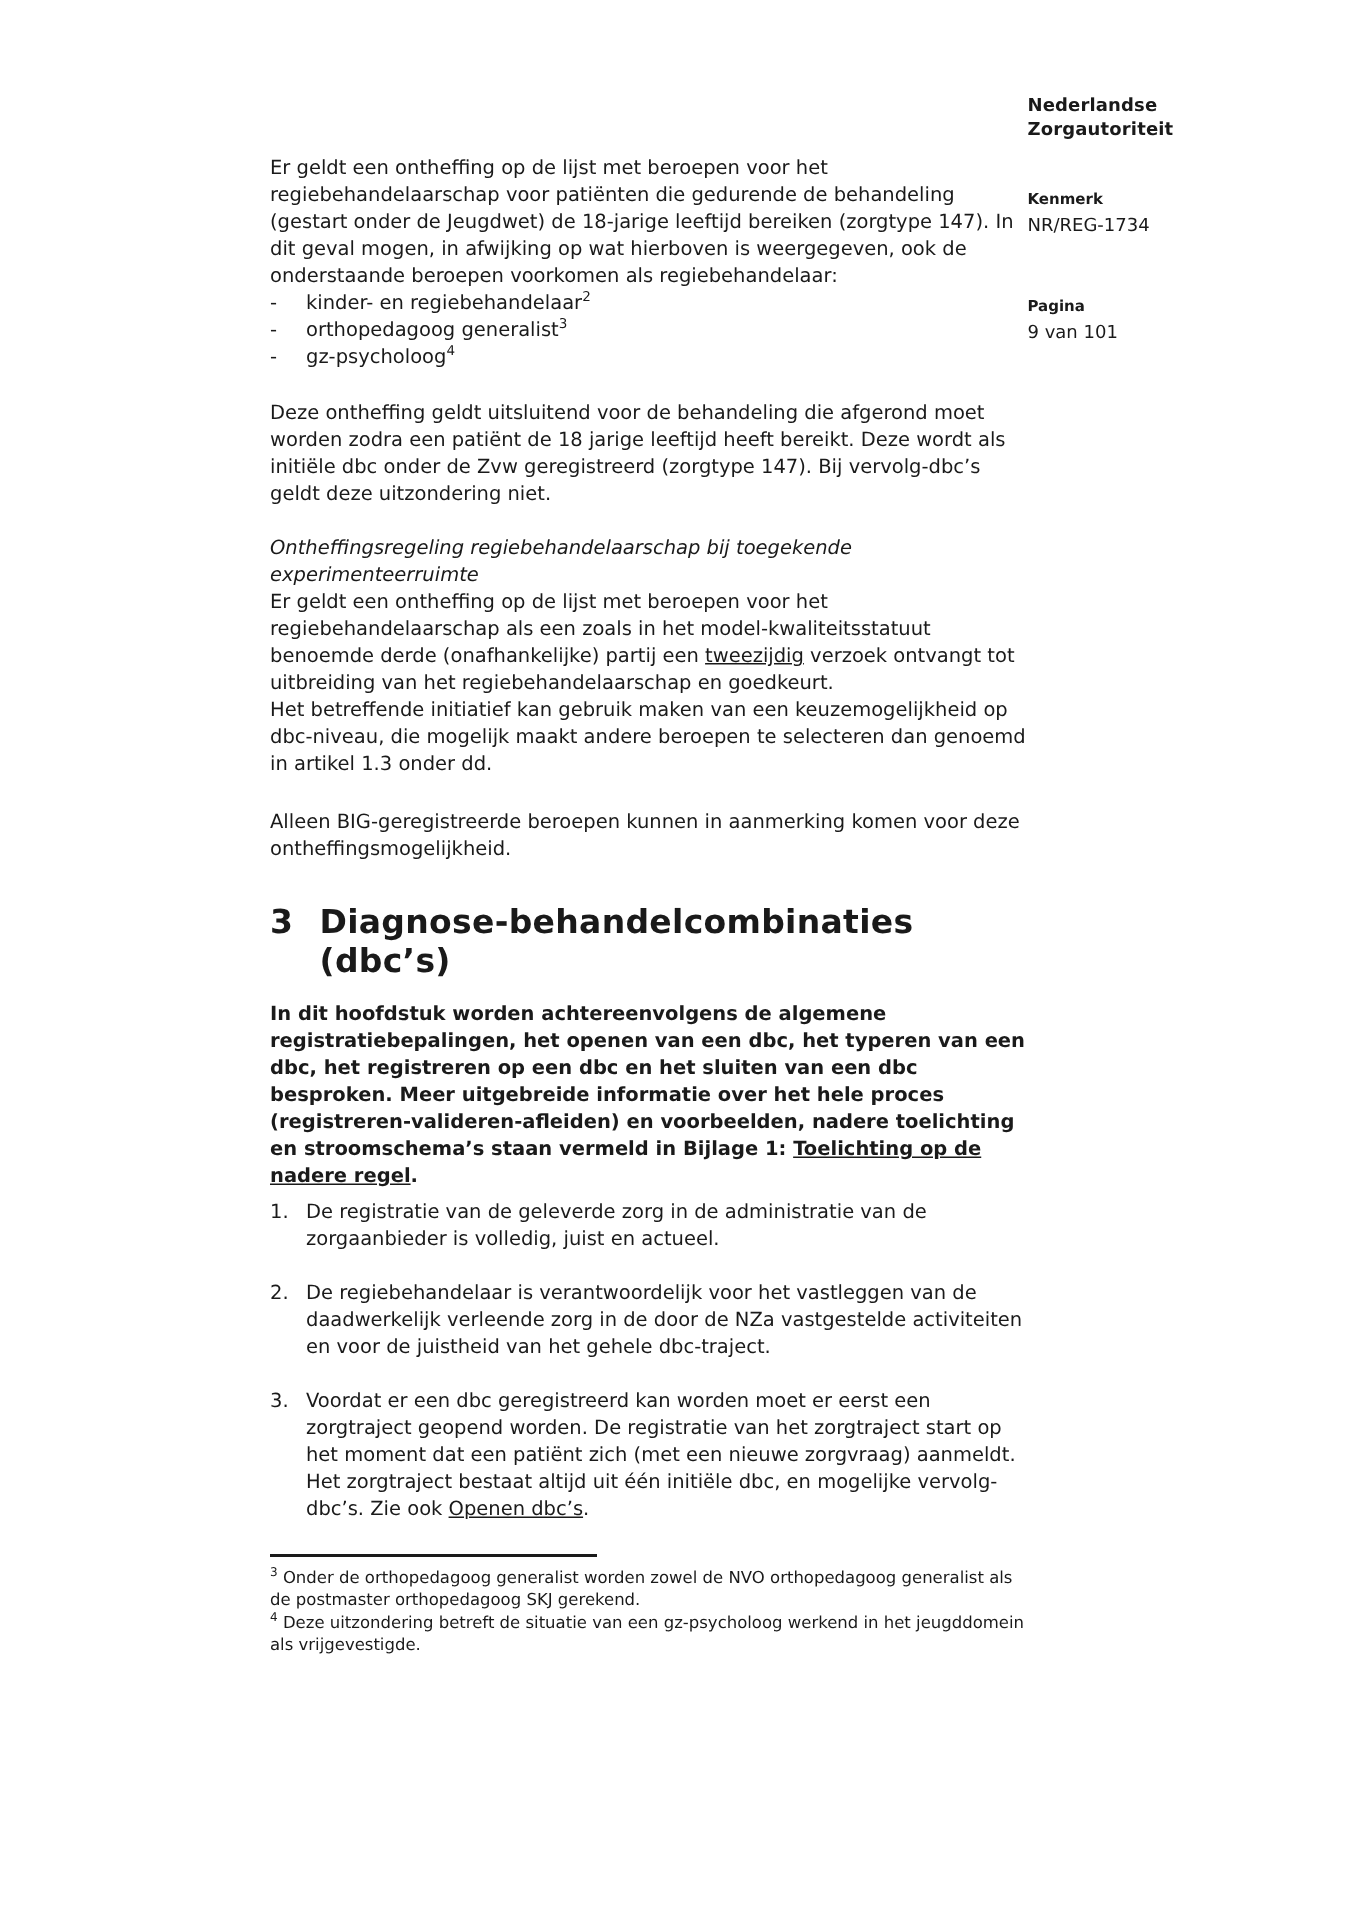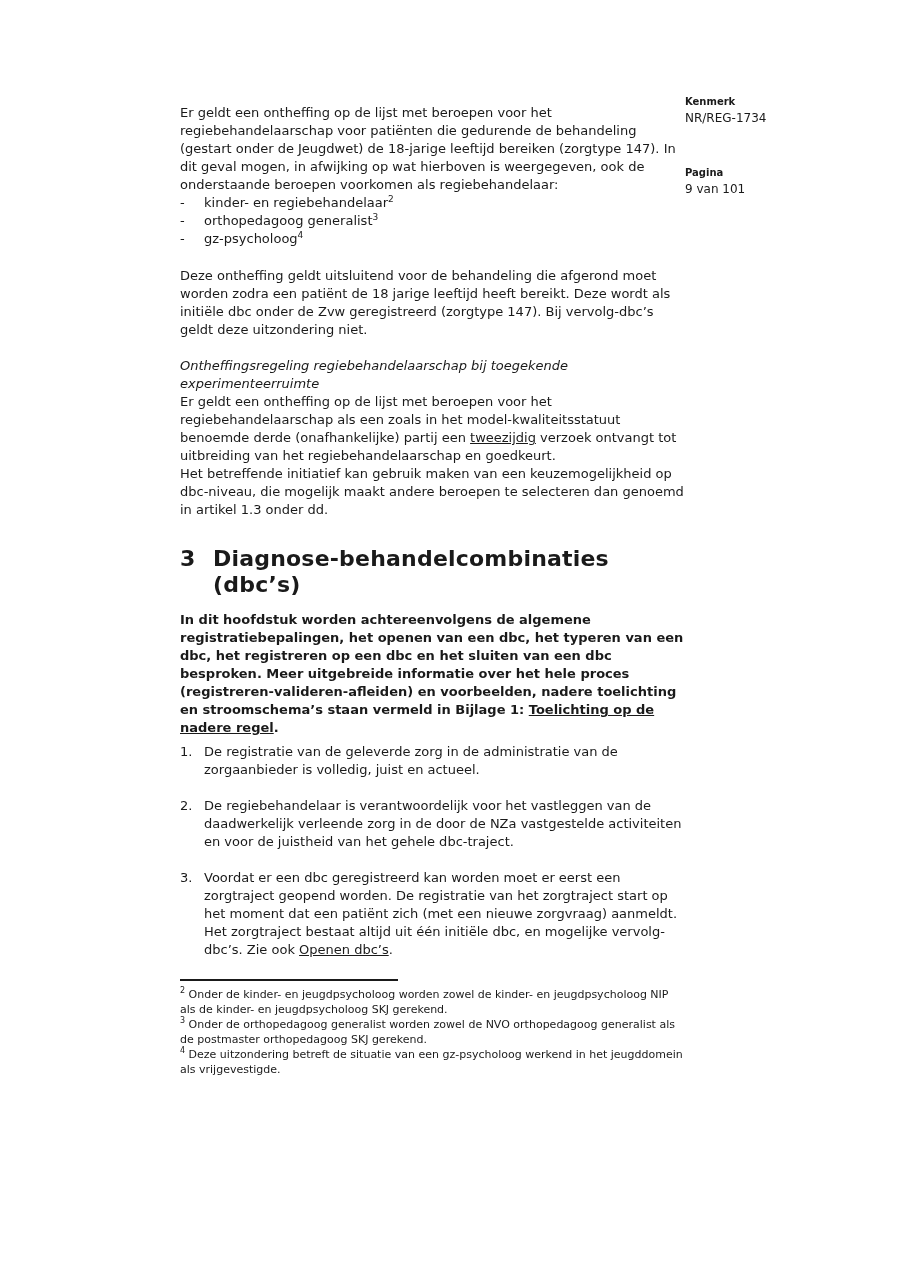--- a/index.html
+++ b/index.html
@@ -79,20 +79,21 @@
   }
   .footnotes { margin-top: 6px; font-size: 11px; line-height: 15px; }
   .footnotes sup { font-size: 8px; }
 </style>
 </head>
 <body>
 
 <div class="page">
 
   <div class="sidebar">
+    <div class="org-name">Nederlandse Zorgautoriteit</div>
     <div class="meta-label">Kenmerk</div>
     <div class="meta-value">NR/REG-1734</div>
     <div class="meta-label second">Pagina</div>
     <div class="meta-value">9 van 101</div>
   </div>
 
   <div class="main">
 
     <div class="para">Er geldt een ontheffing op de lijst met beroepen voor het regiebehandelaarschap voor patiënten die gedurende de behandeling (gestart onder de Jeugdwet) de 18-jarige leeftijd bereiken (zorgtype 147). In dit geval mogen, in afwijking op wat hierboven is weergegeven, ook de onderstaande beroepen voorkomen als regiebehandelaar:</div>
 
@@ -113,20 +114,21 @@
 
     <div class="para p2">Deze ontheffing geldt uitsluitend voor de behandeling die afgerond moet worden zodra een patiënt de 18 jarige leeftijd heeft bereikt. Deze wordt als initiële dbc onder de Zvw geregistreerd (zorgtype 147). Bij vervolg-dbc’s geldt deze uitzondering niet.</div>
 
     <div class="para italic-heading">Ontheffingsregeling regiebehandelaarschap bij toegekende experimenteerruimte</div>
 
     <div class="para">
       <div><span>Er geldt een ontheffing op de lijst met beroepen voor het regiebehandelaarschap als een zoals in het model-kwaliteitsstatuut benoemde derde (onafhankelijke) partij een </span><span class="underline">tweezijdig</span><span> verzoek ontvangt tot uitbreiding van het regiebehandelaarschap en goedkeurt.</span></div>
       <div>Het betreffende initiatief kan gebruik maken van een keuzemogelijkheid op dbc-niveau, die mogelijk maakt andere beroepen te selecteren dan genoemd in artikel 1.3 onder dd.</div>
     </div>
 
+    <div class="para p4">Alleen BIG-geregistreerde beroepen kunnen in aanmerking komen voor deze ontheffingsmogelijkheid.</div>
 
     <div class="chapter-heading">
       <span class="chapter-num">3</span>
       <span>Diagnose-behandelcombinaties (dbc’s)</span>
     </div>
 
 
     <div class="para section-para">
       <span>In dit hoofdstuk worden achtereenvolgens de algemene registratiebepalingen, het openen van een dbc, het typeren van een dbc, het registreren op een dbc en het sluiten van een dbc besproken. Meer uitgebreide informatie over het hele proces (registreren-valideren-afleiden) en voorbeelden, nadere toelichting en stroomschema’s staan vermeld in Bijlage 1: </span><a class="doc-link">Toelichting op de nadere regel</a><span>.</span>
     </div>
@@ -143,19 +145,18 @@
       </div>
       <div class="numbered-item">
         <span class="num-marker">3.</span>
         <span><span>Voordat er een dbc geregistreerd kan worden moet er eerst een zorgtraject geopend worden. De registratie van het zorgtraject start op het moment dat een patiënt zich (met een nieuwe zorgvraag) aanmeldt. Het zorgtraject bestaat altijd uit één initiële dbc, en mogelijke vervolg-dbc’s. Zie ook </span><a class="doc-link">Openen dbc’s</a><span>.</span></span>
       </div>
     </div>
 
     <div class="footnote-rule"></div>
 
     <div class="footnotes">
-      <div><sup>2</sup><span> Onder de kinder- en jeugdpsycholoog worden zowel de kinder- en jeugdpsycholoog NIP als de kinder- en jeugdpsycholoog SKJ gerekend.</span></div>
       <div><sup>3</sup><span> Onder de orthopedagoog generalist worden zowel de NVO orthopedagoog generalist als de postmaster orthopedagoog SKJ gerekend.</span></div>
       <div><sup>4</sup><span> Deze uitzondering betreft de situatie van een gz-psycholoog werkend in het jeugddomein als vrijgevestigde.</span></div>
     </div>
 
   </div>
 </div>
 
 </body></html>

